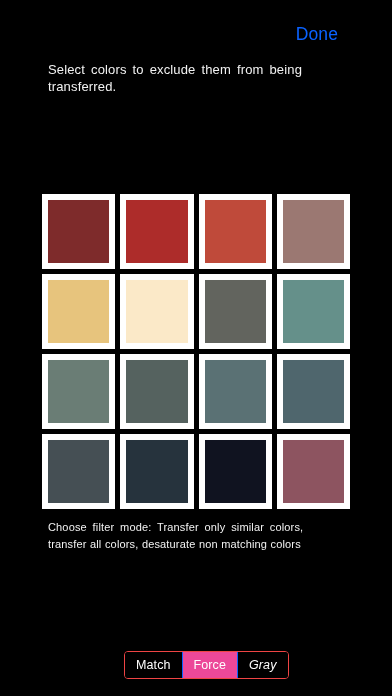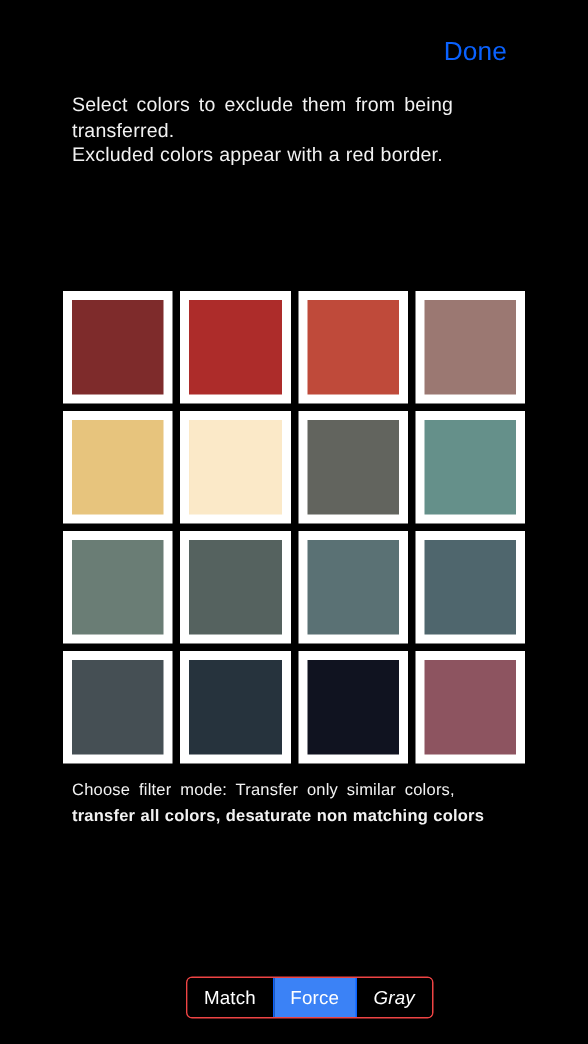--- a/index.html
+++ b/index.html
@@ -79,21 +79,21 @@
     position: absolute;
     left: 48px;
     top: 519px;
     width: 305px;
     font-size: 11px;
     line-height: 16.5px;
     color: #f2f2f2;
     letter-spacing: 0.15px;
   }
   .filter-caption .line1 { display: block; word-spacing: 2.6px; }
-  .filter-caption .line2 { display: block; word-spacing: 0.3px; font-weight: bold; }
+  .filter-caption .line2 { display: block; word-spacing: 0.3px; }
 
   
   .segmented-control {
     position: absolute;
     left: 124px;
     top: 651px;
     height: 26px;
     display: flex;
     border: 1px solid #ef4444;
     border-radius: 4px;
@@ -107,34 +107,33 @@
     justify-content: center;
     font-size: 12.5px;
     color: #ffffff;
     background: #000000;
     cursor: pointer;
     border-right: 1px solid #0a62ff;
     letter-spacing: 0.1px;
   }
   .segment:last-child { border-right: none; font-style: italic; }
   .segment.selected {
-    background: #3b82f6;
+    background: #ec4899;
     color: #ffffff;
   }
 </style>
 </head>
 <body>
 
 <div class="navbar">
   <div class="done-button">Done</div>
 </div>
 
 <div class="instructions">
   <span class="line1">Select colors to exclude them from being transferred.</span>
-  <span class="line2">Excluded colors appear with a red border.</span>
 </div>
 
 <div class="palette-grid" id="palette-grid">
     <div class="swatch-cell" style="background: rgb(255, 255, 255);">
       <span class="swatch-color" style="background: rgb(126, 43, 43);"></span>
     </div>
     <div class="swatch-cell" style="background: rgb(255, 255, 255);">
       <span class="swatch-color" style="background: rgb(173, 44, 42);"></span>
     </div>
     <div class="swatch-cell" style="background: rgb(255, 255, 255);">

